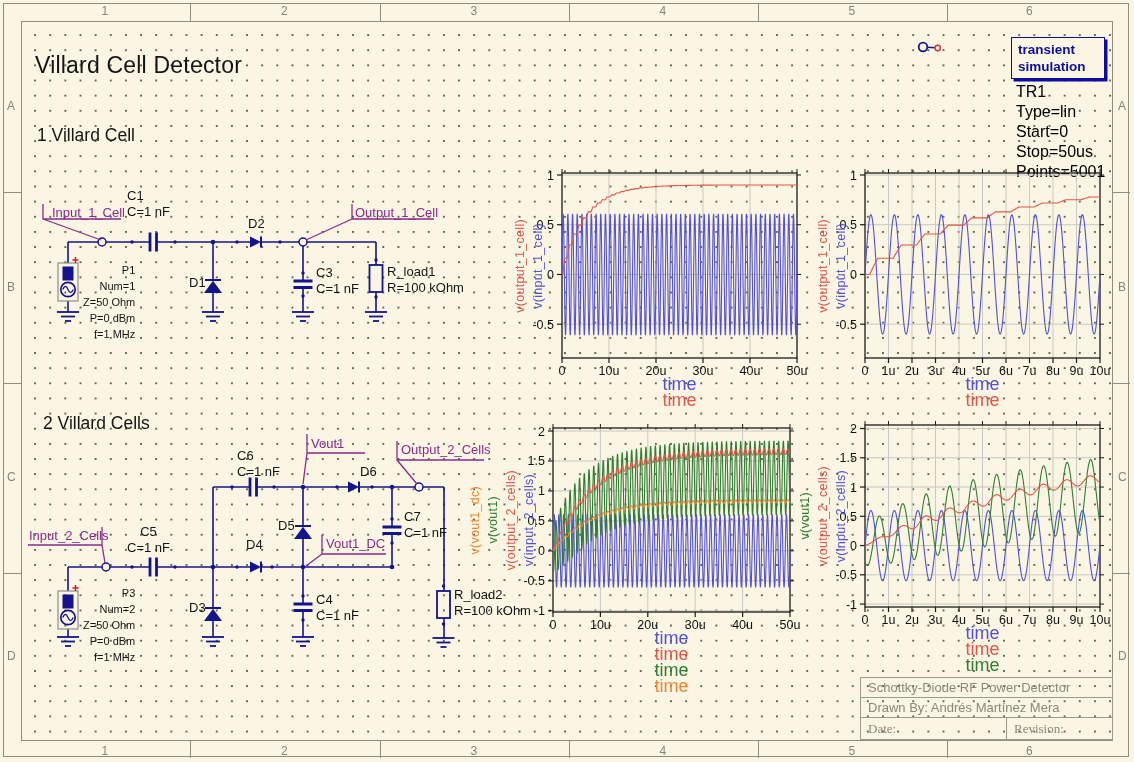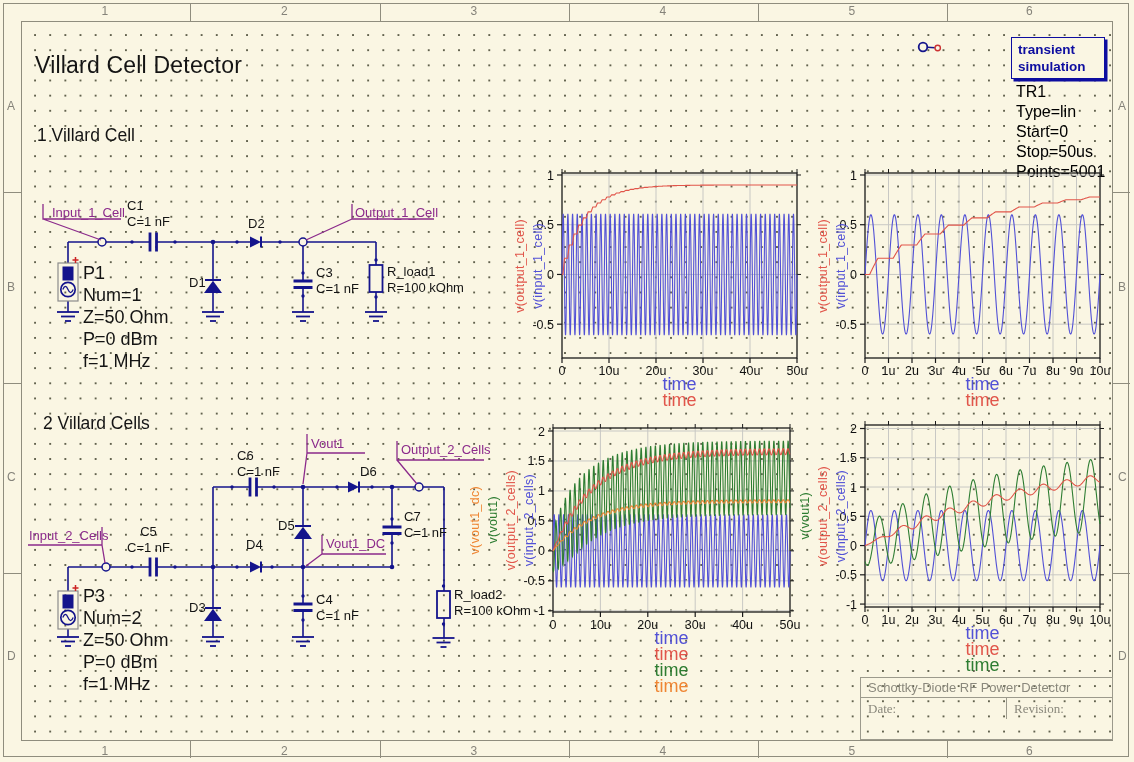--- a/index.html
+++ b/index.html
@@ -12,21 +12,21 @@
         background-image:radial-gradient(circle,#62624e 0.9px,transparent 1.05px);
         background-size:15.15px 15.15px;background-position:5.5px 5.5px;}
   .rdiv{position:absolute;background:#8f8d7e;}
   .rlabel{position:absolute;color:#85837a;font-size:12px;line-height:14px;}
   .schem{position:absolute;left:0;top:0;pointer-events:none;}
   .txt{position:absolute;white-space:pre-line;color:#141414;}
   .title{font-size:23px;letter-spacing:0.2px;}
   .h2{font-size:17.5px;}
   .net{color:#8b2a8b;font-size:13px;}
   .comp{font-size:13px;line-height:16px;}
-  .src{font-size:18px;line-height:22px;}
+  .src{font-size:11px;line-height:16px;text-align:right;}
   .plot{position:absolute;}
   .plot svg{position:absolute;left:0;top:0;overflow:visible;}
   .tlabel{position:absolute;text-align:center;font-size:18px;width:100%;}
   .ycol{position:absolute;top:0;width:16px;display:flex;align-items:center;justify-content:center;}
   .ycol span{writing-mode:vertical-rl;transform:rotate(180deg);font-size:12.5px;letter-spacing:0.3px;white-space:nowrap;}
   .simbox{position:absolute;left:1011px;top:37px;width:80px;border:1.6px solid #0d0da0;
         box-shadow:2.5px 2.5px 0 #0d0da0;color:#0d0da0;font-weight:bold;font-size:13.5px;
         line-height:17px;padding:3px 6px;background:#faf6e3;}
   .trtxt{position:absolute;left:1016px;top:82px;font-size:16px;line-height:20px;color:#000000;white-space:pre-line;}
   .tblock{position:absolute;left:860px;top:677px;width:253px;height:63px;border:1.2px solid #9c9a8c;
@@ -208,21 +208,21 @@
       <circle cx="937.7" cy="48" r="2.7" fill="none" stroke="#cc3333" stroke-width="1.4"></circle>
     </g>
   </svg>
 
   <div class="txt title" style="left:35px;top:52px;">Villard Cell Detector</div>
   <div class="txt h2" style="left:37px;top:125px;">1 Villard Cell</div>
   <div class="txt h2" style="left:43px;top:413px;">2 Villard Cells</div>
 
   <div class="txt net" style="left:52px;top:205px;">Input_1_Cell</div>
   <div class="txt net" style="left:355px;top:205px;">Output_1_Cell</div>
-  <div class="txt comp" style="left:127px;top:198px;">C1
+  <div class="txt comp" style="left:127px;top:188px;">C1
 C=1 nF</div>
   <div class="txt comp" style="left:248px;top:216px;">D2</div>
   <div class="txt comp" style="left:189px;top:275px;">D1</div>
   <div class="txt comp" style="left:316px;top:265px;">C3
 C=1 nF</div>
   <div class="txt comp" style="left:387px;top:264px;">R_load1
 R=100 kOhm</div>
   <div class="txt src" style="left:83px;top:262px;">P1
 Num=1
 Z=50 Ohm
@@ -550,18 +550,19 @@
       <div class="ycol" style="left: -32px; height: 182px;">
         <span style="color: rgb(82, 81, 214);">v(input_2_cells)</span>
       </div>
       <div class="tlabel" style="top: 198px; color: rgb(82, 81, 214);">time</div>
       <div class="tlabel" style="top: 214px; color: rgb(225, 85, 74);">time</div>
       <div class="tlabel" style="top: 230px; color: rgb(46, 125, 50);">time</div>
     </div>
 
   <div class="tblock">
     <div class="tbrow">Schottky-Diode RF Power Detector</div>
+    <div class="tbrow">Drawn By: Andrés Martínez Mera</div>
     <div class="tbrow3">
       <div class="tbcell first">Date:</div>
       <div class="tbcell">Revision:</div>
     </div>
   </div>
 </div>
 
 </body></html>

